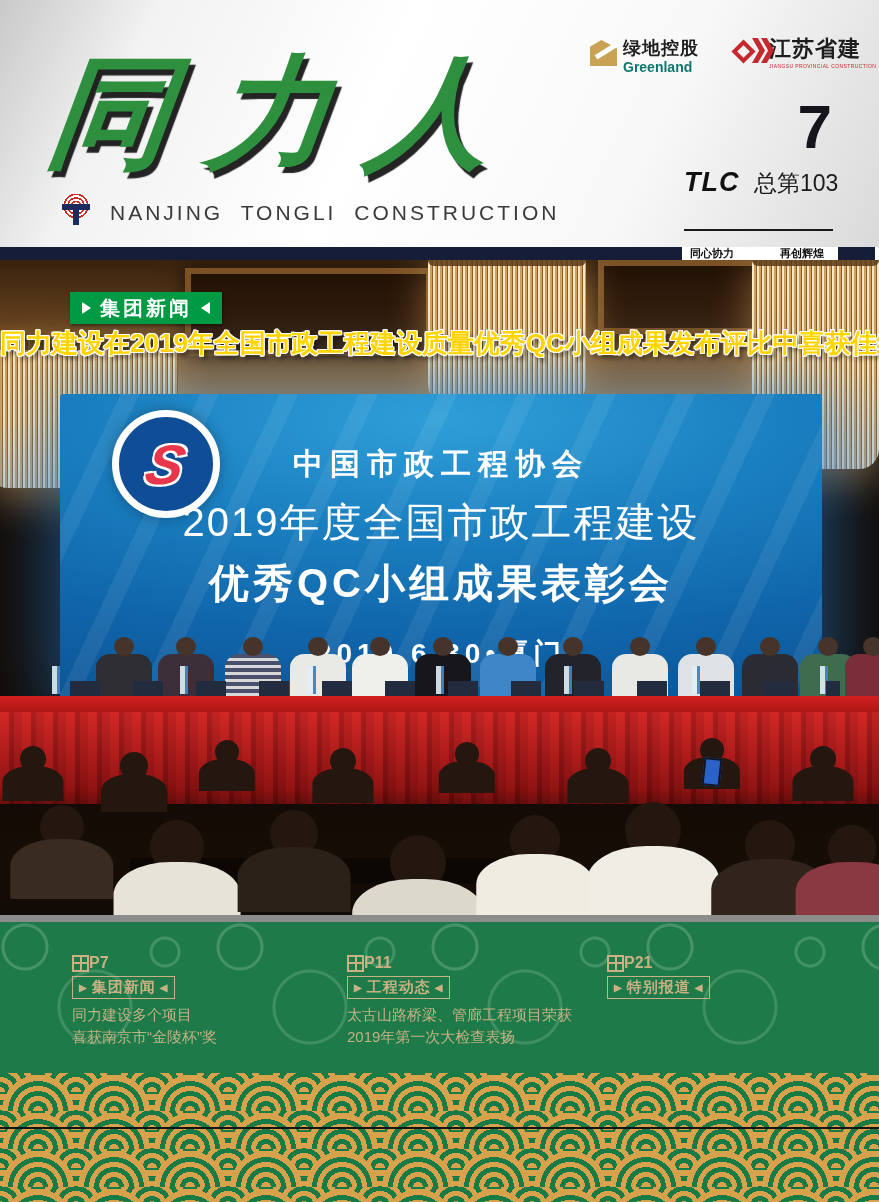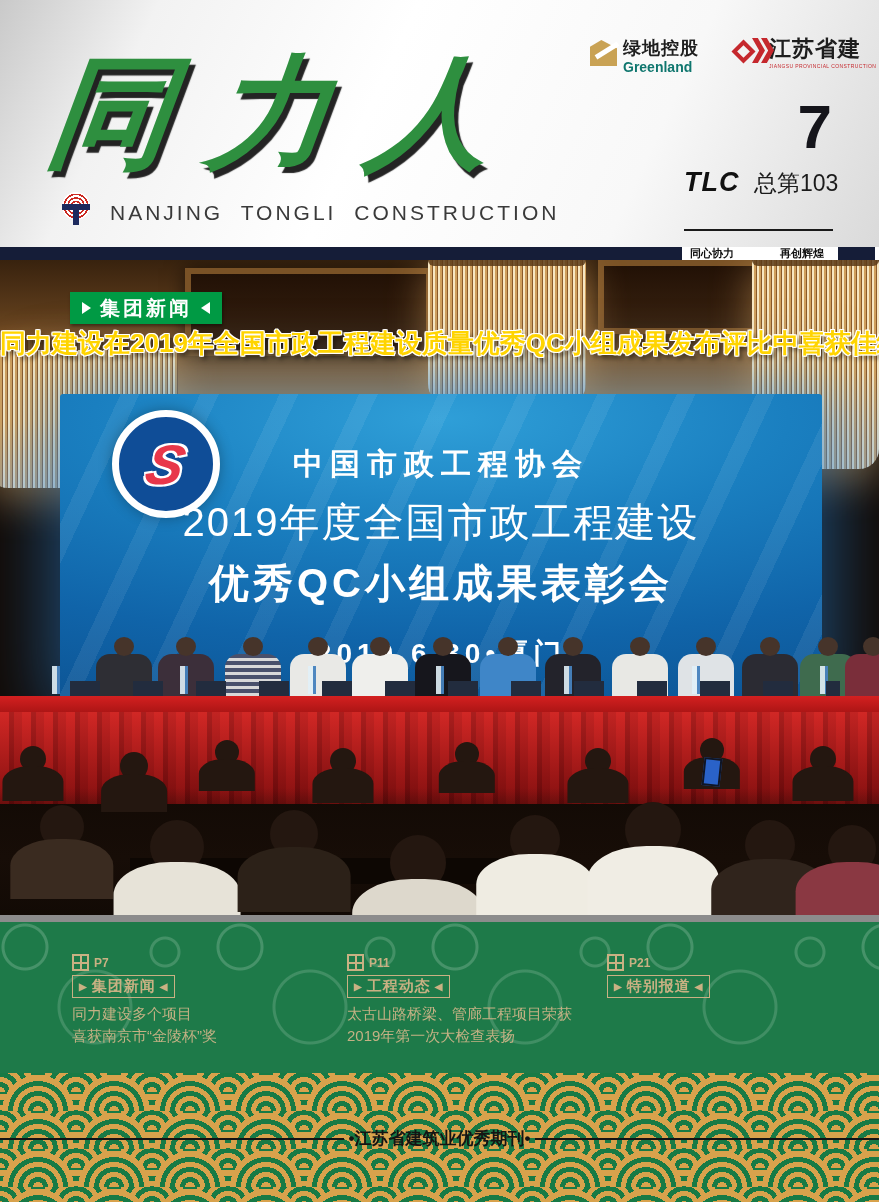--- a/index.html
+++ b/index.html
@@ -124,21 +124,21 @@
   
   .divider{left:0;top:915px;width:879px;height:7px;background:#8c8c8c;}
   .contents{left:0;top:922px;width:879px;height:151px;background-color:#1e7a49;
     background-image:
       radial-gradient(circle at 25px 25px,rgba(215,235,220,0) 20px,rgba(215,235,220,.22) 21px,rgba(215,235,220,.22) 23px,rgba(215,235,220,0) 24px),
       radial-gradient(circle at 95px 85px,rgba(215,235,220,0) 34px,rgba(215,235,220,.18) 35px,rgba(215,235,220,.18) 37px,rgba(215,235,220,0) 38px),
       radial-gradient(circle at 165px 30px,rgba(215,235,220,0) 12px,rgba(215,235,220,.2) 13px,rgba(215,235,220,.2) 15px,rgba(215,235,220,0) 16px);
     background-size:215px 160px;}
   .toc{position:absolute;top:32px;}
   .t1{left:72px;}.t2{left:347px;}.t3{left:607px;}
-  .toc-page{display:flex;align-items:center;gap:5px;color:#c9b183;font-size:12px;font-weight:bold;}
+  .toc-page{display:flex;align-items:center;color:#c9b183;font-size:16px;font-weight:bold;}
   .grid-icon{width:13px;height:13px;border:2px solid #c9b183;
     background:linear-gradient(#c9b183,#c9b183) center/100% 2px no-repeat,
                linear-gradient(#c9b183,#c9b183) center/2px 100% no-repeat;}
   .toc-tag{display:inline-flex;align-items:center;gap:4px;margin-top:4px;border:1px solid #c9b183;
     padding:1px 6px;color:#c9b183;font-weight:bold;font-size:15px;letter-spacing:1px;}
   .toc-arrow{font-size:10px;}
   .toc-text{margin-top:5px;color:#c4b184;font-size:15px;line-height:22px;}
 
   .waves{left:0;top:1073px;width:879px;height:129px;background-color:#187a45;
     background-image:
@@ -307,17 +307,16 @@
         <span class="toc-arrow">▶</span>
         <span>特别报道</span>
         <span class="toc-arrow">◀</span>
       </div>
     </div>
   </div>
 
   <div class="abs waves"></div>
   <div class="abs footer-line">
     <span class="fl-rule"></span>
-    <span class="fl-text">•江苏省建筑业优秀期刊•</span>
     <span class="fl-rule"></span>
   </div>
 
 </div>
 
 </body></html>

